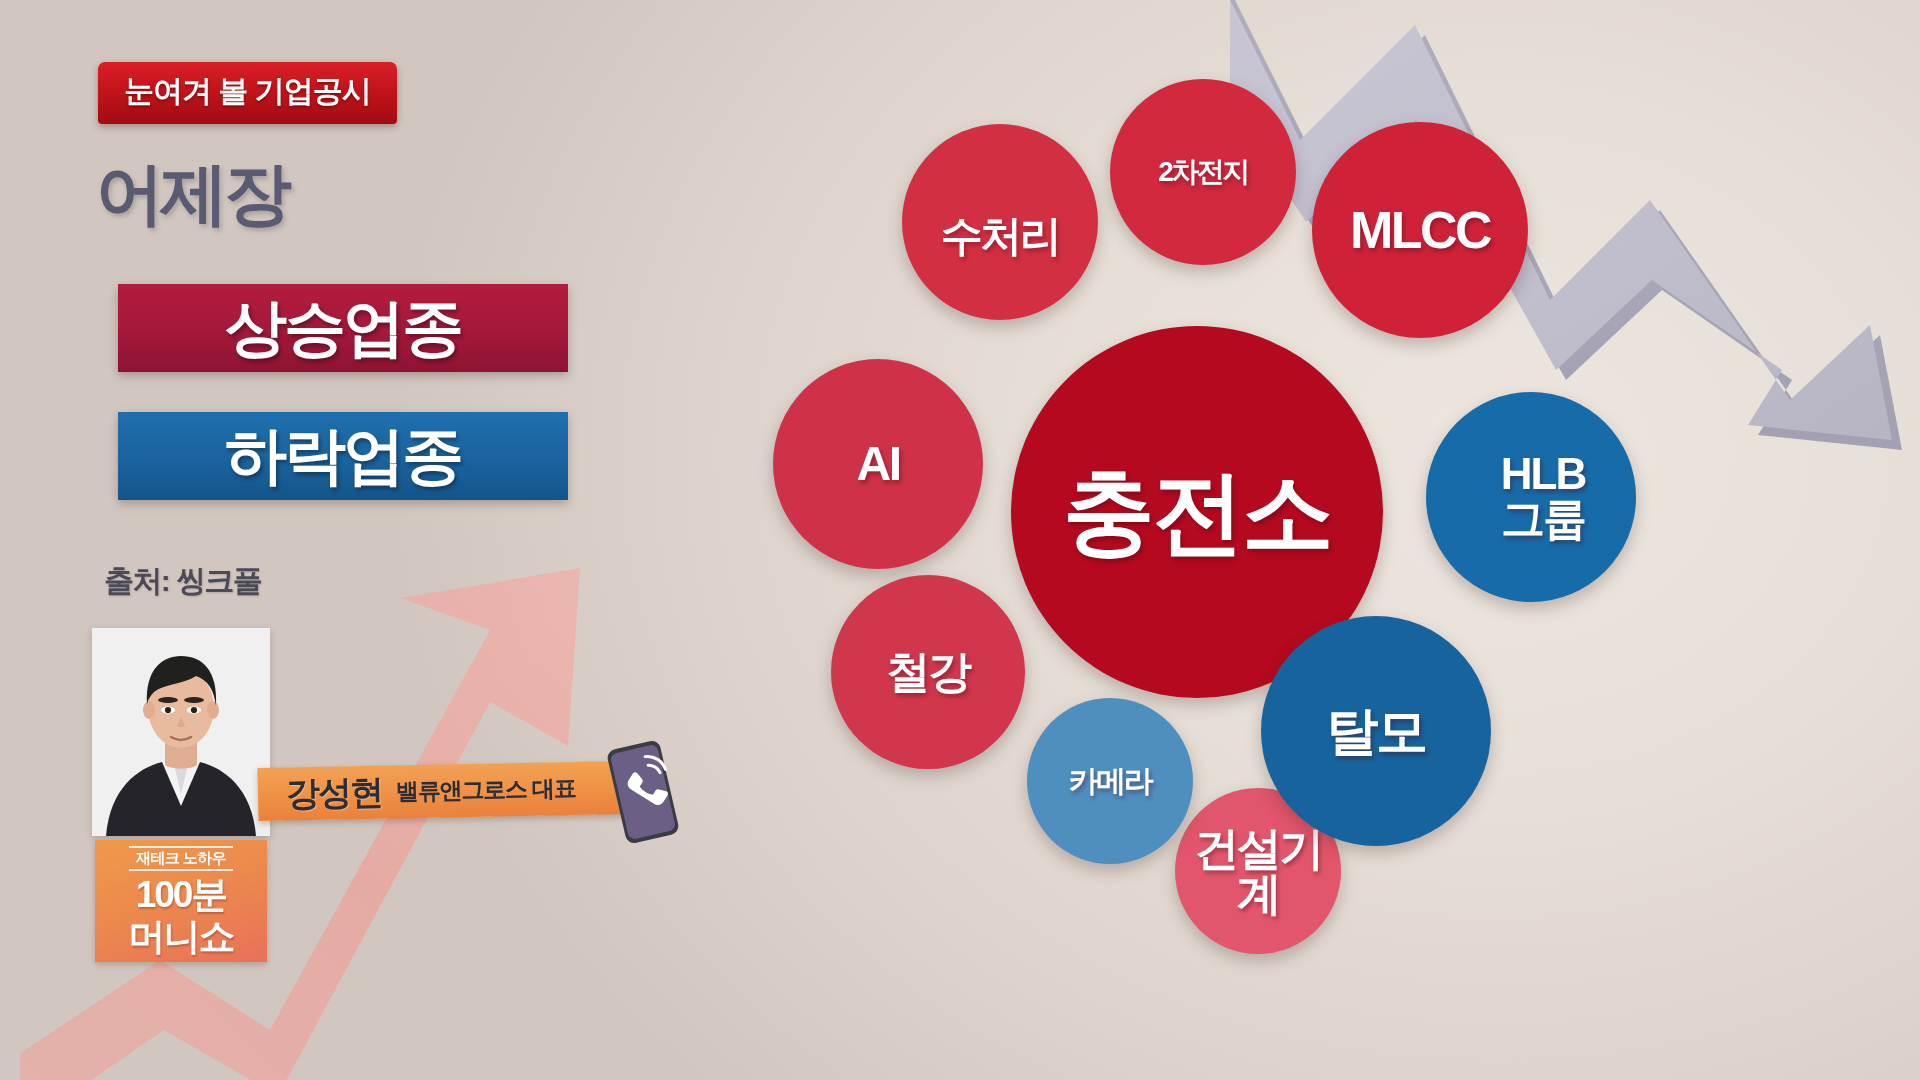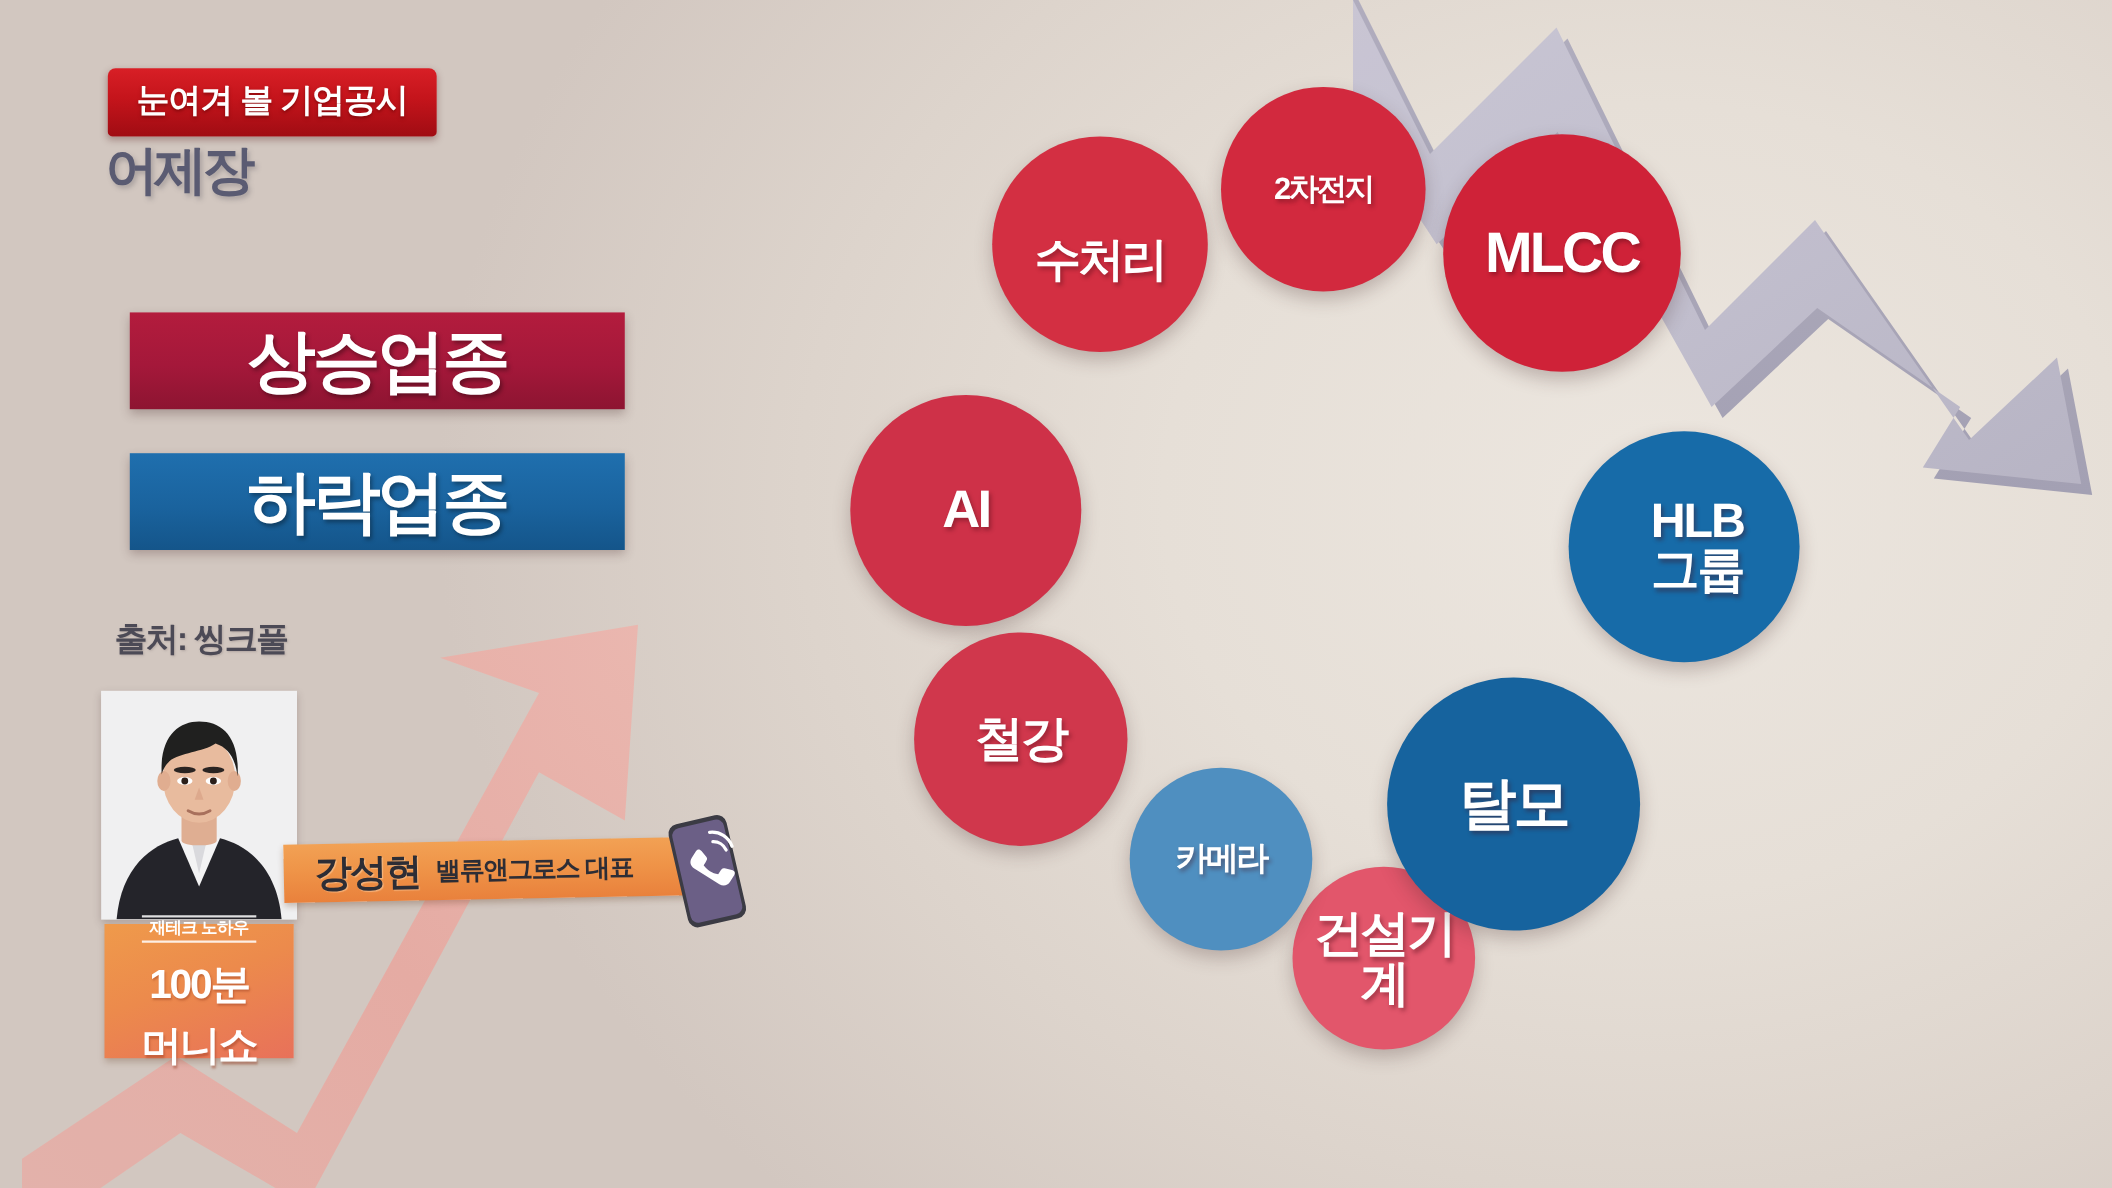--- a/index.html
+++ b/index.html
@@ -30,22 +30,22 @@
     border-radius:7px 7px 4px 4px;
     box-shadow:0 3px 7px rgba(80,20,20,.34);
   }
   #headline-tag-label {
     color:#fff; font-size:30px; font-weight:bold; letter-spacing:-1px;
     text-shadow:0 2px 3px rgba(90,0,0,.55);
     white-space:nowrap;
   }
 
   #yesterday-label {
-    position:absolute; left:96px; top:132px;
-    font-size:48px; font-weight:bold; color:#5a5b72;
+    position:absolute; left:96px; top:159px;
+    font-size:68px; font-weight:bold; color:#5a5b72;
     letter-spacing:-4px; line-height:1;
     text-shadow:2px 3px 5px rgba(90,85,95,.35);
   }
 
   .band {
     position:absolute; left:118px; width:450px; height:88px;
     display:flex; align-items:center; justify-content:center;
     box-shadow:0 4px 9px rgba(70,40,40,.3);
   }
   #band-up   { top:284px; background:linear-gradient(180deg,#b31c3d 0%,#a4183a 55%,#8d1431 100%); }
@@ -85,21 +85,21 @@
   #guest-title {
     font-size:23px; font-weight:bold; color:#2d2d35; letter-spacing:-1.2px;
   }
   #phone-icon { position:absolute; left:612px; top:741px; width:62px; height:102px; transform:rotate(-13deg); }
 
   
   #show-logo {
     position:absolute; left:95px; top:840px; width:172px; height:122px;
     background:linear-gradient(160deg,#ef9a4b 0%,#ec8a4c 45%,#e8715a 100%);
     display:flex; flex-direction:column; align-items:center; justify-content:center;
-    gap:19px; box-shadow:0 3px 6px rgba(90,50,20,.26);
+    gap:5px; box-shadow:0 3px 6px rgba(90,50,20,.26);
   }
   #show-logo-kicker {
     font-size:15px; font-weight:bold; color:#fff; letter-spacing:-.6px;
     border-top:2px solid rgba(255,255,255,.85); border-bottom:2px solid rgba(255,255,255,.85);
     padding:1px 7px; line-height:1.25;
   }
   #show-logo-line1, #show-logo-line2 {
     font-size:37px; font-weight:bold; color:#fff; letter-spacing:-2px; line-height:1.02;
     text-shadow:1px 2px 2px rgba(150,60,30,.45);
   }
@@ -235,20 +235,25 @@
       <div class="bubble" style="left: 1312px; top: 122px; width: 216px; height: 216px; background: rgb(207, 34, 56);">
         <span class="bubble-label" style="font-size: 52px;">
           <div>MLCC</div>
         </span>
       </div>
       <div class="bubble" style="left: 773px; top: 359px; width: 210px; height: 210px; background: rgb(206, 49, 72);">
         <span class="bubble-label" style="font-size: 48px;">
           <div>AI</div>
         </span>
       </div>
+      <div class="bubble" style="left: 1011px; top: 326px; width: 372px; height: 372px; background: rgb(180, 9, 31);">
+        <span class="bubble-label" style="font-size: 92px;">
+          <div>충전소</div>
+        </span>
+      </div>
       <div class="bubble" style="left: 831px; top: 575px; width: 194px; height: 194px; background: rgb(208, 55, 76);">
         <span class="bubble-label" style="font-size: 44px;">
           <div>철강</div>
         </span>
       </div>
       <div class="bubble" style="left: 1175px; top: 788px; width: 166px; height: 166px; background: rgb(226, 86, 107);">
         <span class="bubble-label" style="font-size: 45px;">
           <div>건설기계</div>
         </span>
       </div>

